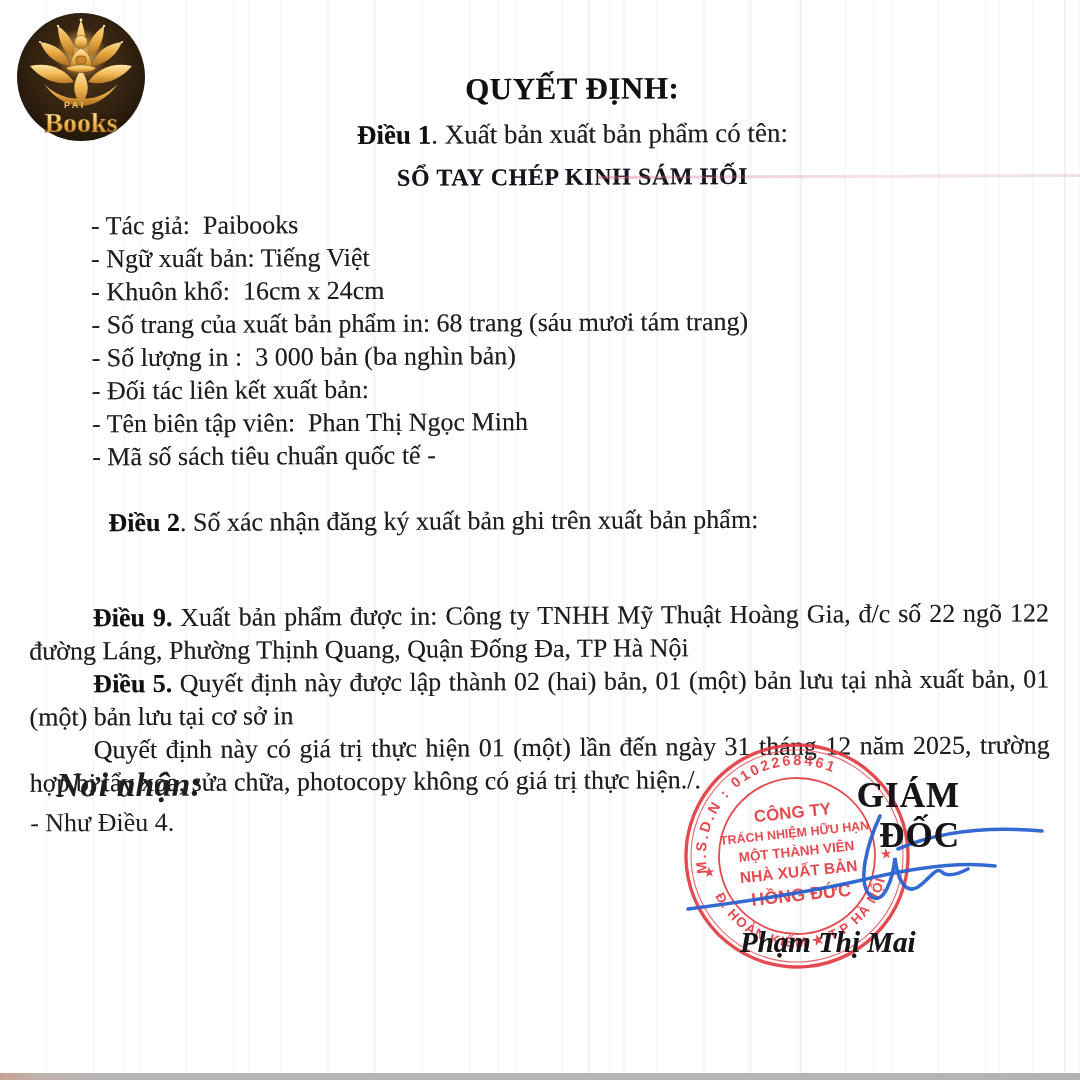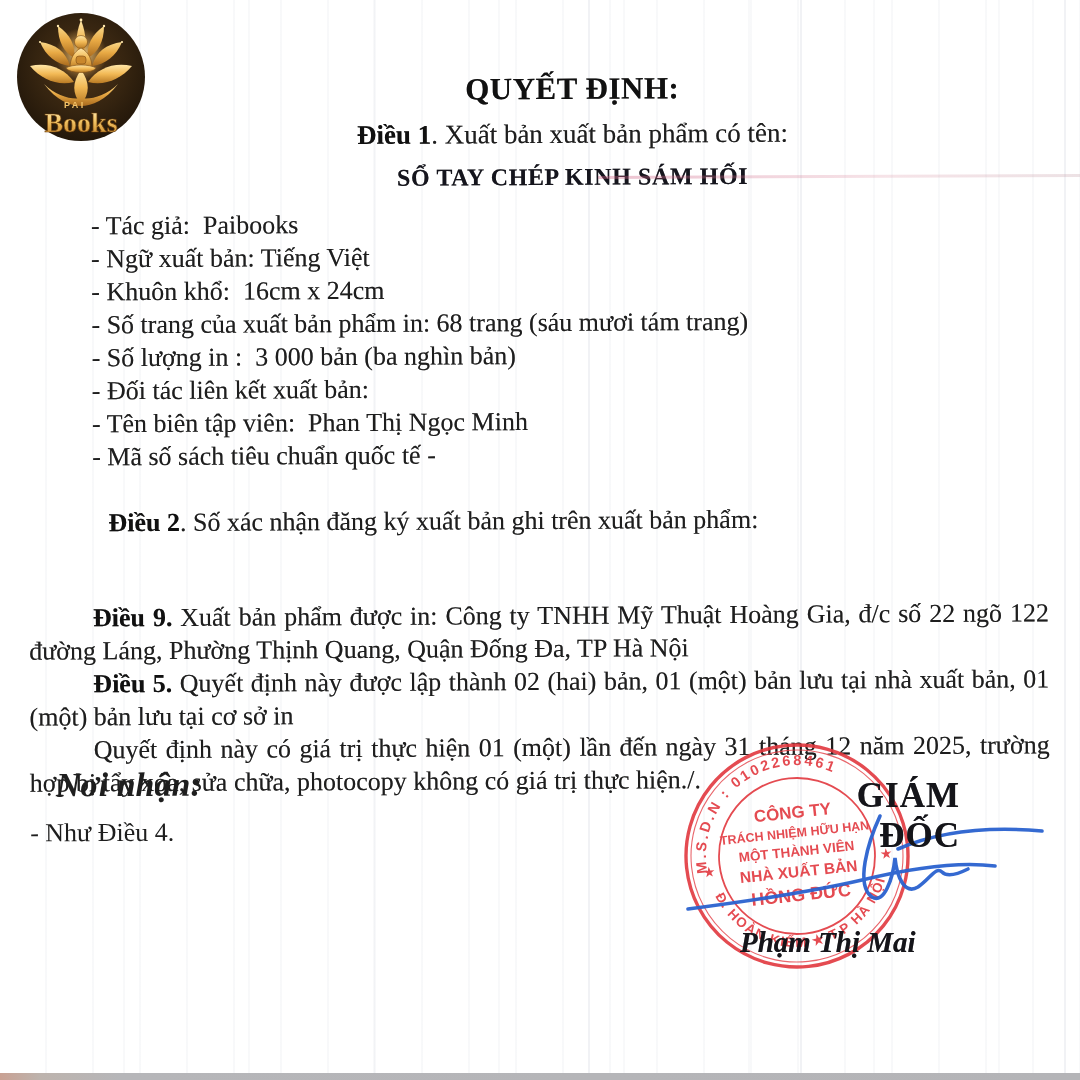--- a/index.html
+++ b/index.html
@@ -40,21 +40,21 @@
   .book-title{font-weight:bold;font-size:24px;line-height:31px;margin-top:11px;letter-spacing:0.6px;color:#15151d;}
   .details{margin-top:14px;margin-left:64px;}
   .detail-line{white-space:pre-wrap;}
   .article2-line{margin-left:54px;white-space:pre-wrap;}
   .para{margin:0;text-align:justify;text-indent:64px;}
   .para.first{margin-top:29px;}
   b{color:#101010;}
   
   .recipients{position:absolute;left:30px;top:766px;color:#1e1e1e;transform:rotate(-0.3deg);}
   .recipients .head{font-weight:bold;font-style:italic;font-size:34px;margin-left:26px;}
-  .recipients .item{font-size:26px;margin-top:14px;}
+  .recipients .item{font-size:26px;margin-top:4px;}
   
   .role-title{
     position:absolute;left:770px;top:776px;width:190px;text-align:right;
     font-weight:bold;font-size:35px;letter-spacing:1px;color:#15151a;z-index:5;
     text-shadow:0 0 0.5px rgba(20,20,20,0.6);
   }
   .signer-name{
     position:absolute;left:740px;top:926px;width:240px;
     font-weight:bold;font-style:italic;font-size:29px;color:#15151a;z-index:5;
     text-shadow:0 0 0.5px rgba(20,20,20,0.6);

